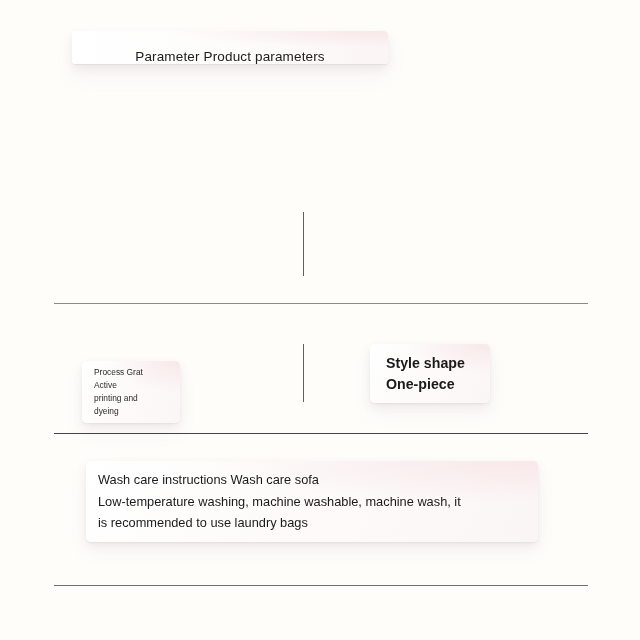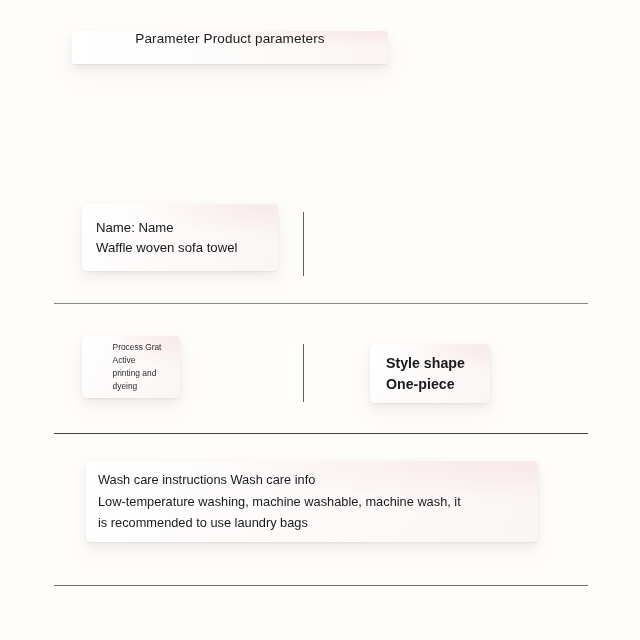--- a/index.html
+++ b/index.html
@@ -56,21 +56,21 @@
     width: 316px;
     height: 33px;
     border-radius: 3px;
     background:
       linear-gradient(100deg, #ffffff 0%, #fdfcfb 55%, #fbf5f4 100%);
     box-shadow:
       0 1px 1px rgba(120, 110, 120, 0.10),
       0 5px 10px rgba(150, 130, 140, 0.12),
       0 12px 20px rgba(160, 140, 150, 0.07);
     display: flex;
-    align-items: flex-start;
+    align-items: flex-end;
     justify-content: center;
   }
   #header-pill .card-text {
     font-size: 13.5px;
     letter-spacing: 0.15px;
     color: #20201f;
   }
 
   
   #card-name {
@@ -99,26 +99,25 @@
   #card-fabric .card-text {
     padding-left: 13px;
     font-size: 10.4px;
     line-height: 15.5px;
     color: #242424;
   }
 
   
   #card-process {
     left: 82px;
-    top: 336px;
+    top: 361px;
     width: 98px;
     height: 62px;
     display: flex;
     align-items: center;
-    justify-content: center;
   }
   #card-process .card-text {
     padding-left: 12px;
     font-size: 8.4px;
     line-height: 12.8px;
     color: #2b2b2b;
   }
 
   #card-style {
     left: 370px;
@@ -174,24 +173,20 @@
 </style>
 </head>
 <body>
 
 <div id="spec-sheet">
 
   <div class="card" id="header-pill">
     <span class="card-text">Parameter Product parameters</span>
   </div>
 
-  <div class="card" id="card-name">
-    <span class="card-text">Name: Name
-Waffle woven sofa towel</span>
-  </div>
 
   <div class="v-divider" id="v-divider-1"></div>
 
 
   <div class="h-divider" id="divider-1"></div>
 
   <div class="card" id="card-process">
     <span class="card-text">Process Grat
 Active
 printing and
@@ -201,20 +196,20 @@
   <div class="v-divider" id="v-divider-2"></div>
 
   <div class="card" id="card-style">
     <span class="card-text">Style shape
 One-piece</span>
   </div>
 
   <div class="h-divider" id="divider-2"></div>
 
   <div class="card" id="card-wash">
-    <span class="card-text">Wash care instructions Wash care info
+    <span class="card-text">Wash care instructions Wash care sofa
 Low-temperature washing, machine washable, machine wash, it
 is recommended to use laundry bags</span>
   </div>
 
   <div class="h-divider" id="divider-3"></div>
 
 </div>
 
 </body></html>

